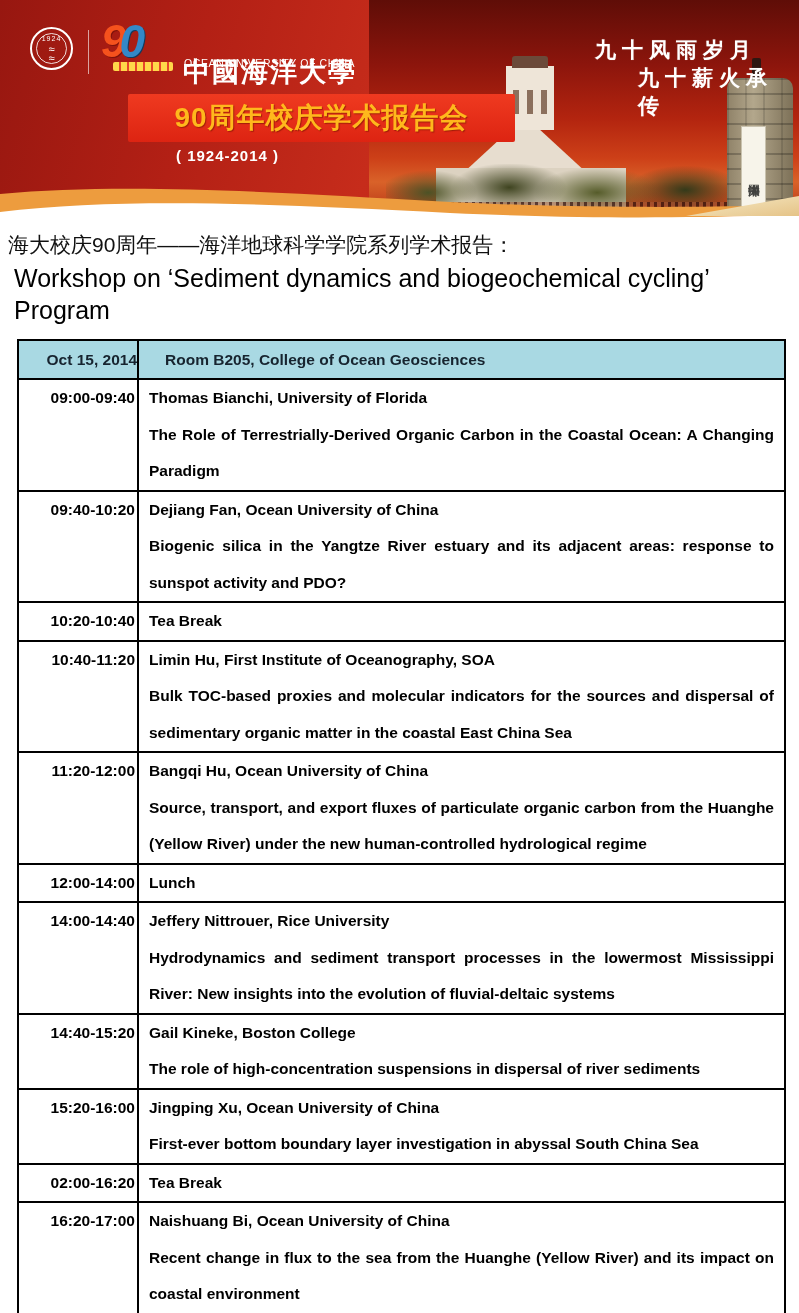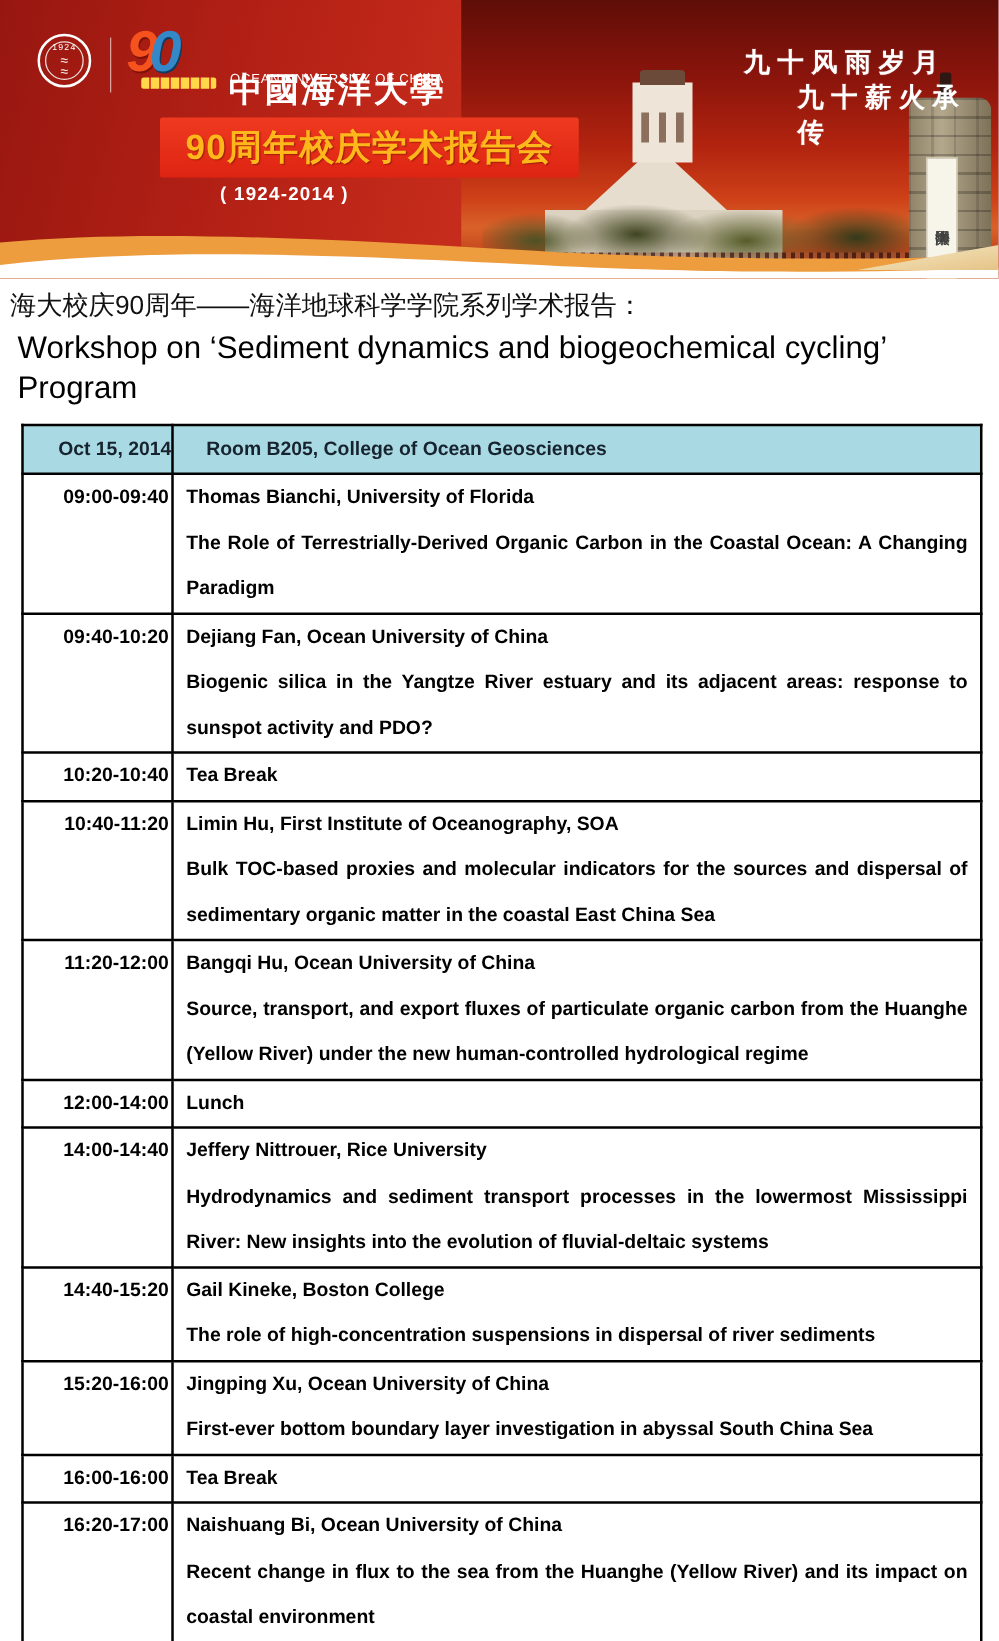--- a/index.html
+++ b/index.html
@@ -76,21 +76,21 @@
   .logo-90 .nine { color:#f5521d; text-shadow:1px 1px 0 #7e120a; }
   .logo-90 .zero { color:#3488c8; text-shadow:1px 1px 0 #123b5e; }
   .logo-90-strip {
     position:absolute; left:113px; top:62px; width:60px; height:9px; border-radius:2px;
     background:repeating-linear-gradient(90deg,#ffd84a 0 6px,#e8452a 6px 8px);
   }
   .univ-cn { position:absolute; left:183px; top:24px; color:#fff; font-weight:bold; font-size:27px; line-height:30px; letter-spacing:2px;margin-top:33px; }
   .univ-en { position:absolute; left:184px; top:57px; color:#fff; font-size:10.5px; letter-spacing:.6px; }
   
   .plate {
-    position:absolute; left:128px; top:94px; width:335px; height:48px; border-radius:2px;
+    position:absolute; left:128px; top:94px; width:387px; height:48px; border-radius:2px;
     background:linear-gradient(180deg,#ef3a20,#dd2412);
     display:flex; align-items:center; justify-content:center;
   }
   .plate-text { color:#ffb81c; font-weight:bold; font-size:28px; letter-spacing:1px; text-shadow:1px 1px 1px rgba(120,20,0,.6); }
   .years { position:absolute; left:176px; top:147px; color:#fff; font-size:15px; font-weight:bold; letter-spacing:1px; }
   
   .motto { position:absolute; color:#fff; font-size:21px; letter-spacing:6px; font-weight:bold; text-shadow:0 0 1px rgba(255,255,255,.4); }
   .motto-1 { left:595px; top:36px; }
   .motto-2 { left:638px; top:64px; }
 
@@ -251,21 +251,21 @@
 
   <tr>
     <td class="time-cell">15:20-16:00</td>
     <td class="session-cell">
             <p class="session-line">Jingping Xu, Ocean University of China</p>
             <p class="session-line">First-ever bottom boundary layer investigation in abyssal South China Sea</p>
           </td>
   </tr>
 
   <tr>
-    <td class="time-cell">16:00-16:00</td>
+    <td class="time-cell">02:00-16:20</td>
     <td class="session-cell">
             <p class="session-line">Tea Break</p>
           </td>
   </tr>
 
   <tr>
     <td class="time-cell">16:20-17:00</td>
     <td class="session-cell">
             <p class="session-line">Naishuang Bi, Ocean University of China</p>
             <p class="session-line">Recent change in flux to the sea from the Huanghe (Yellow River) and its impact on coastal environment</p>

